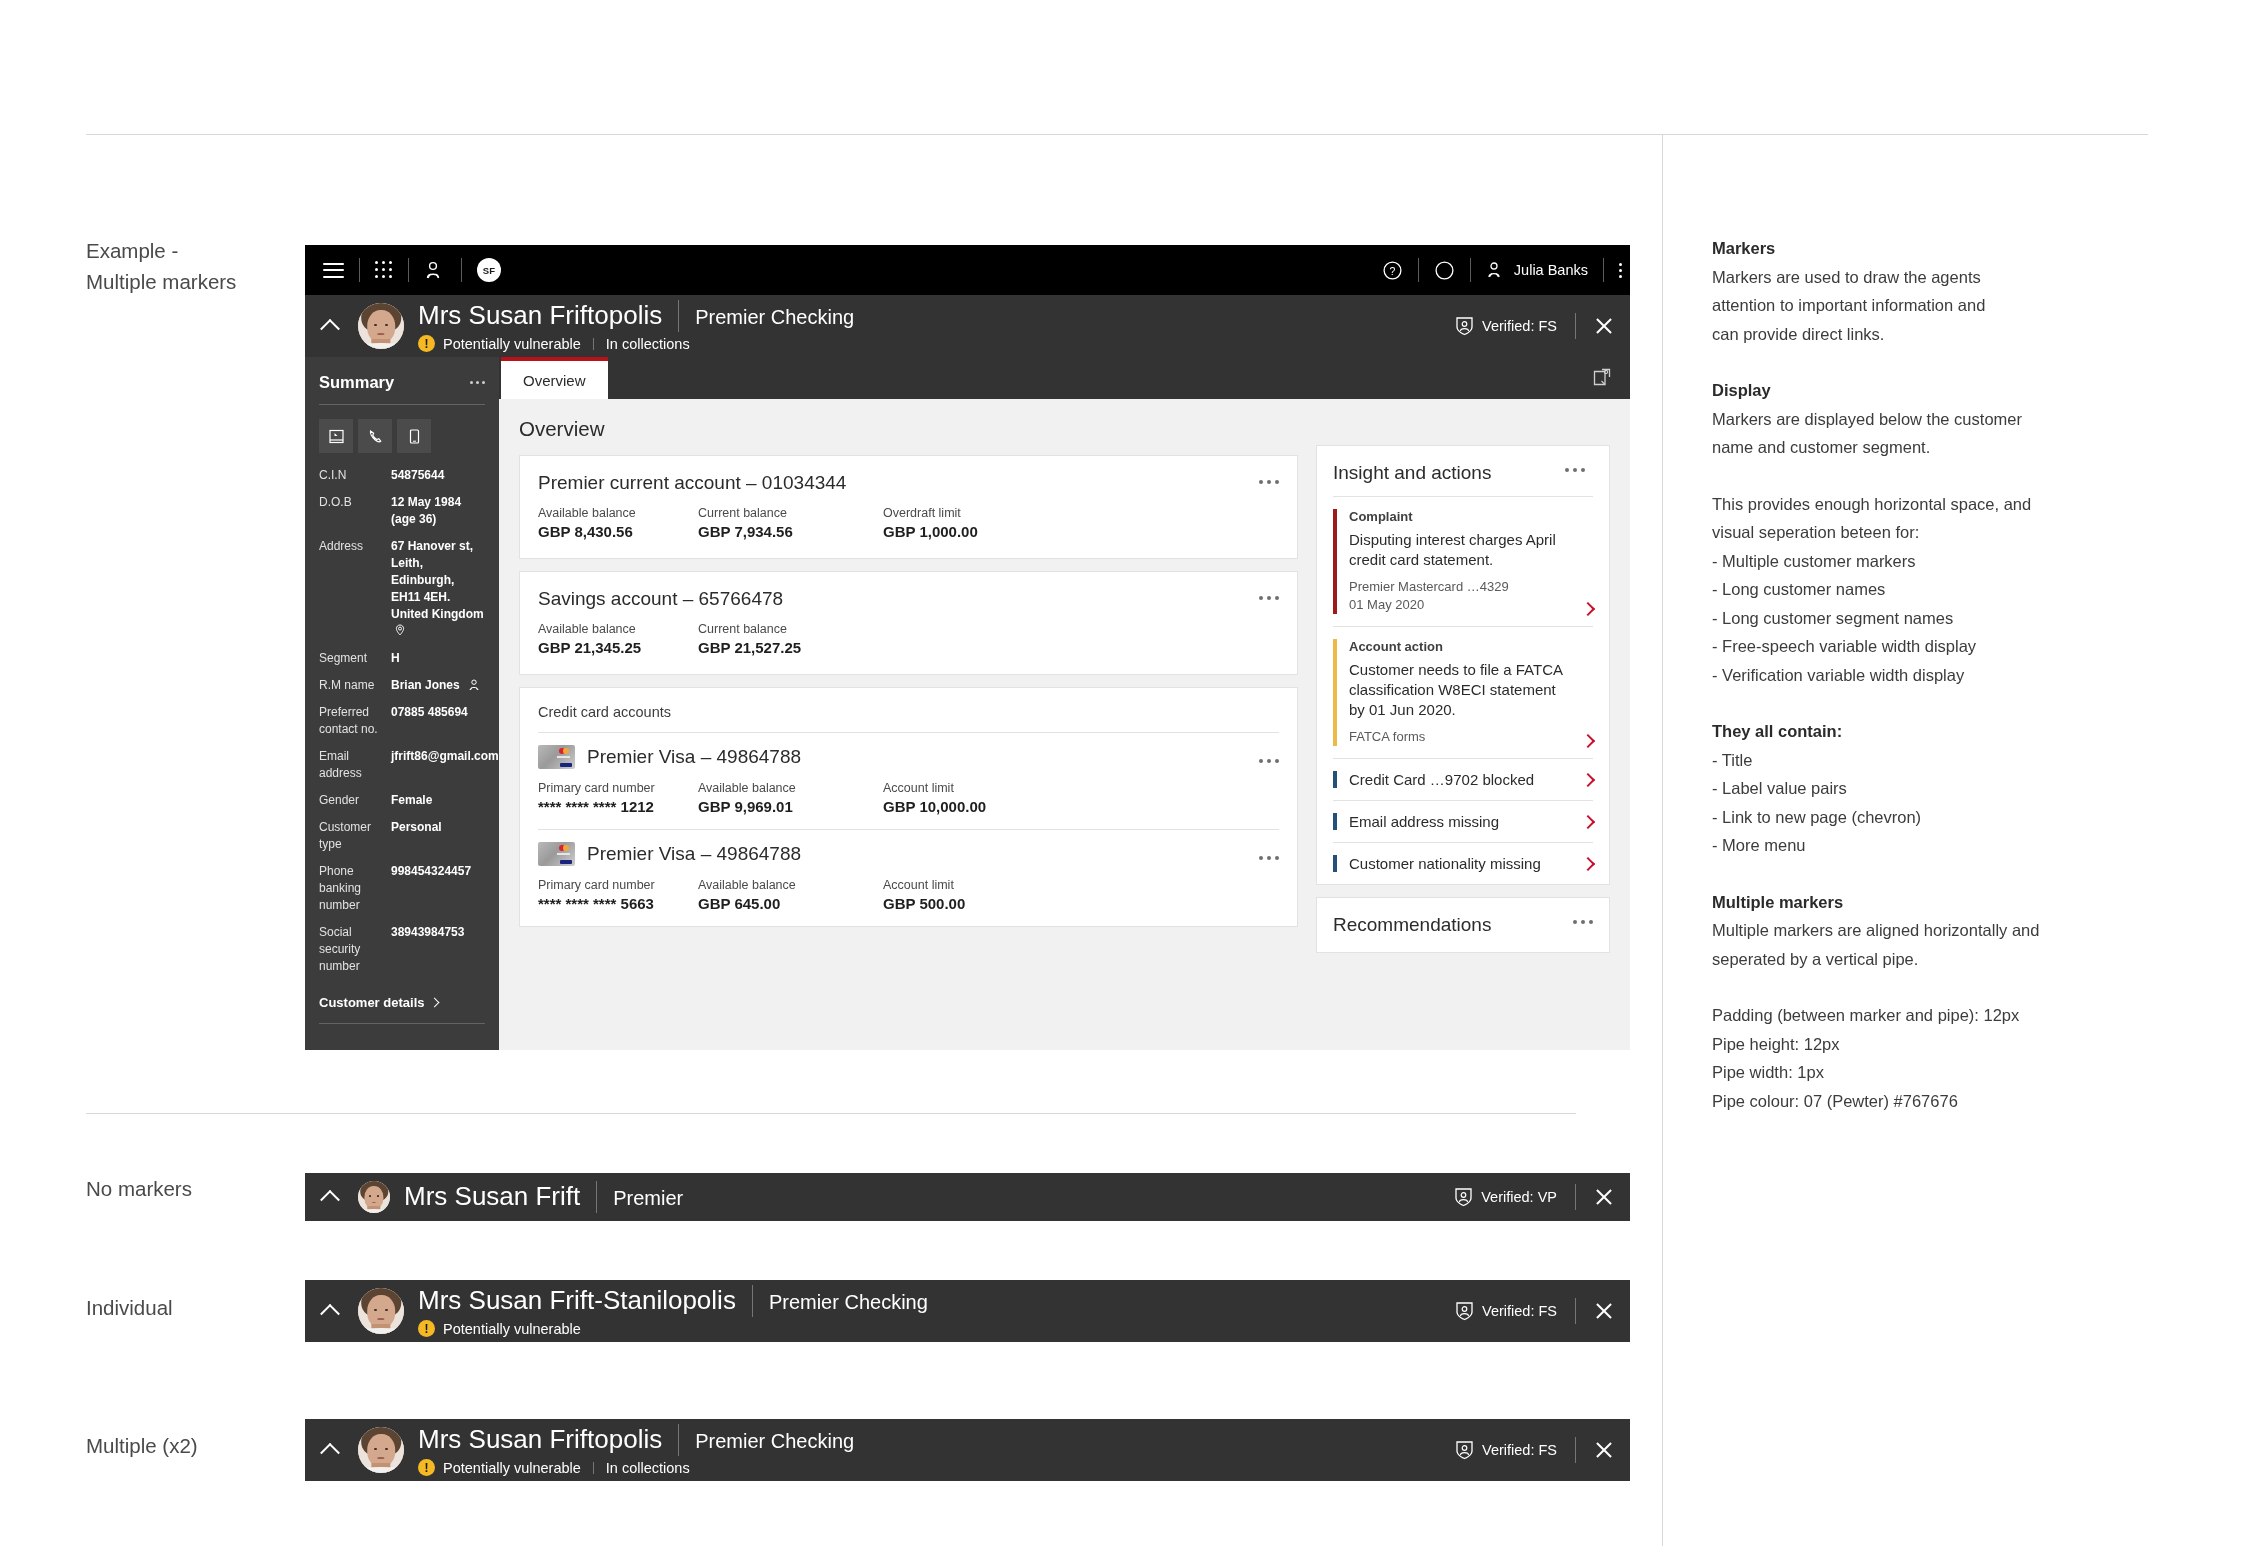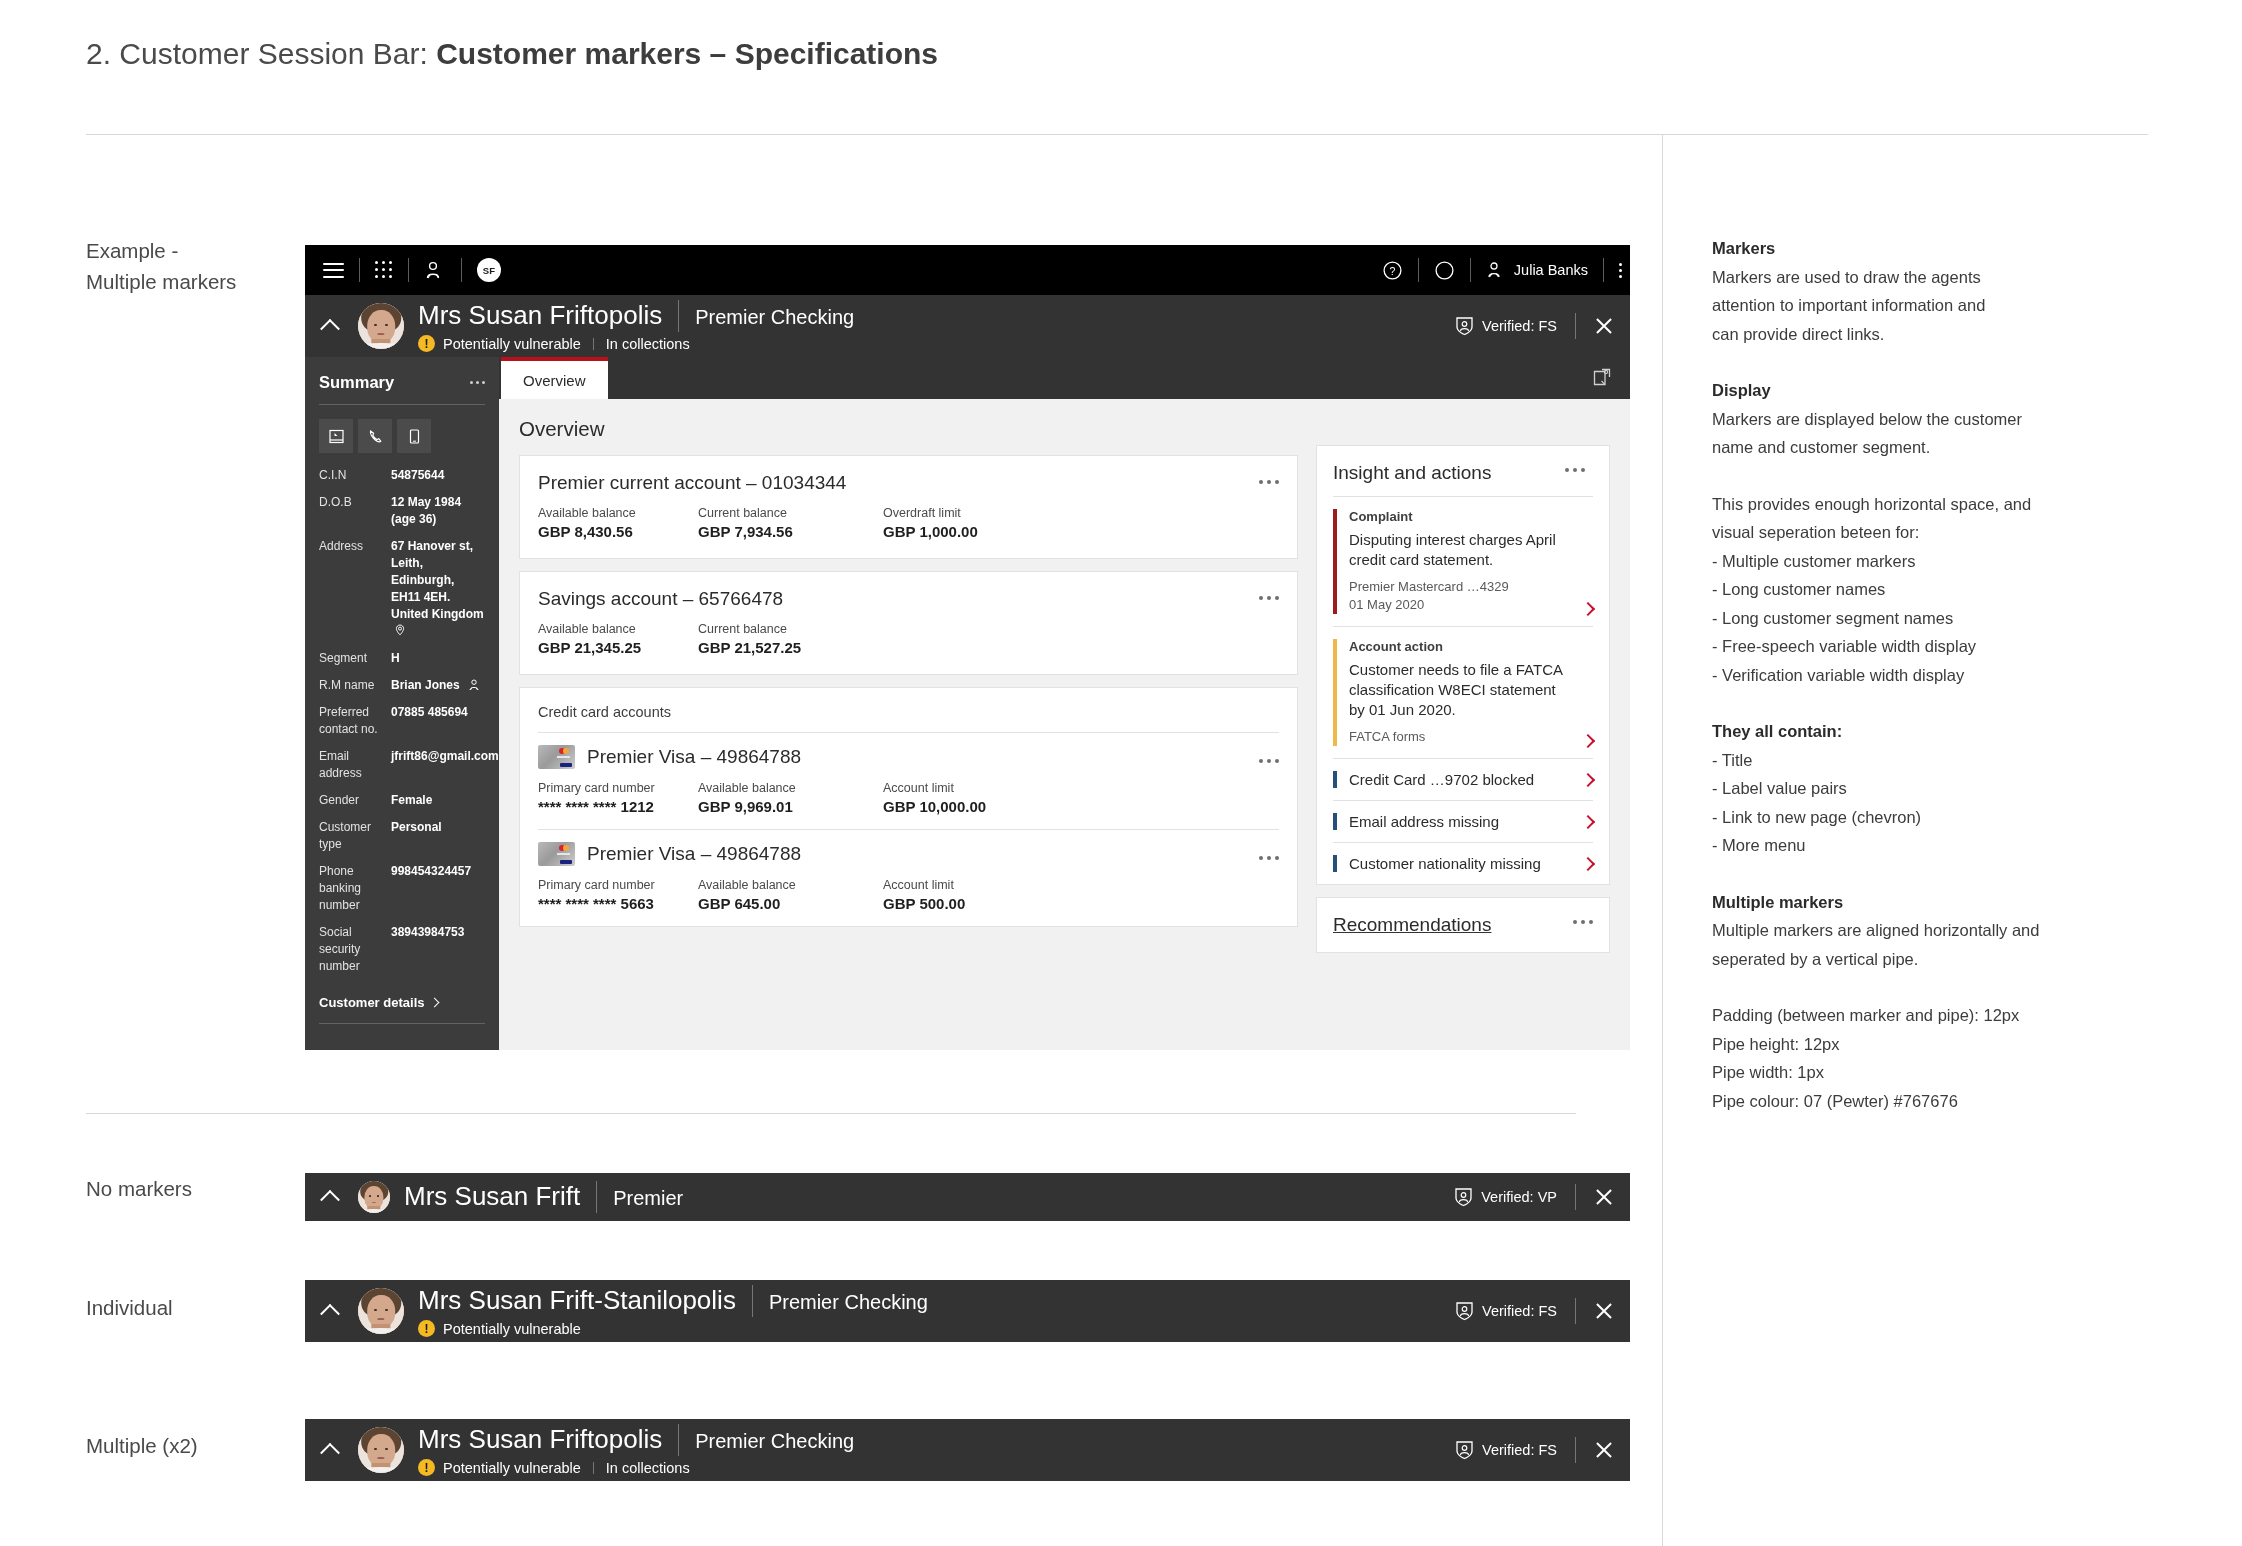--- a/index.html
+++ b/index.html
@@ -189,21 +189,21 @@
   .ins-meta { font-size: 13px; color: #5a5a5a; line-height: 18px; margin-top: 8px; }
   .ins-simple { font-size: 15px; color: #2b2b2b; }
   .chev-r-red {
     width: 10px; height: 10px; border-right: 2.2px solid #c8102e; border-top: 2.2px solid #c8102e;
     transform: rotate(45deg); align-self: flex-end; margin-left: 8px; flex: none;
   }
   .chev-mid { align-self: center; }
   .ins-sep { height:1px; background:#e2e2e2; margin: 0 16px; }
 
   .rec-card { background:#ffffff; border:1px solid #e2e2e2; margin-top: 12px; }
-  .rec-head { display:flex; align-items:flex-start; padding: 16px 16px 16px 16px; text-decoration: underline; }
+  .rec-head { display:flex; align-items:flex-start; padding: 16px 16px 16px 16px; }
   .rec-title { font-size: 19px; color:#2b2b2b; }
 
   
   .bar-example {
     position: absolute; left: 305px; background: #333333;
     display: flex; align-items: stretch; overflow: hidden;
   }
   .hr-mid { position:absolute; left:86px; top:1113px; width:1490px; height:1px; background:#d8d8d8; }
 
   .face { width:100%; height:100%; position:relative; background:#ece3dc; }
@@ -215,23 +215,20 @@
   .face .eyeL { left:34%; } .face .eyeR { right:34%; }
   .face .mouth { position:absolute; left:50%; top:66%; transform:translateX(-50%); width:16%; height:3%; background:#9c5e51; border-radius:40%; }
 
   svg { display:block; }
 </style>
 </head>
 <body>
 
 <div class="page">
 
-  <div class="doc-title">
-    <span>2. Customer Session Bar: </span><span class="bold">Customer markers – Specifications</span>
-  </div>
   <div class="hr-top"></div>
   <div class="v-divider"></div>
   <div class="hr-mid"></div>
 
   <div class="ex-label" style="left:86px; top:235px;">
     <div>Example -</div>
     <div>Multiple markers</div>
   </div>
   <div class="ex-label" style="left:86px; top:1173px;">No markers</div>
   <div class="ex-label" style="left:86px; top:1292px;">Individual</div>

